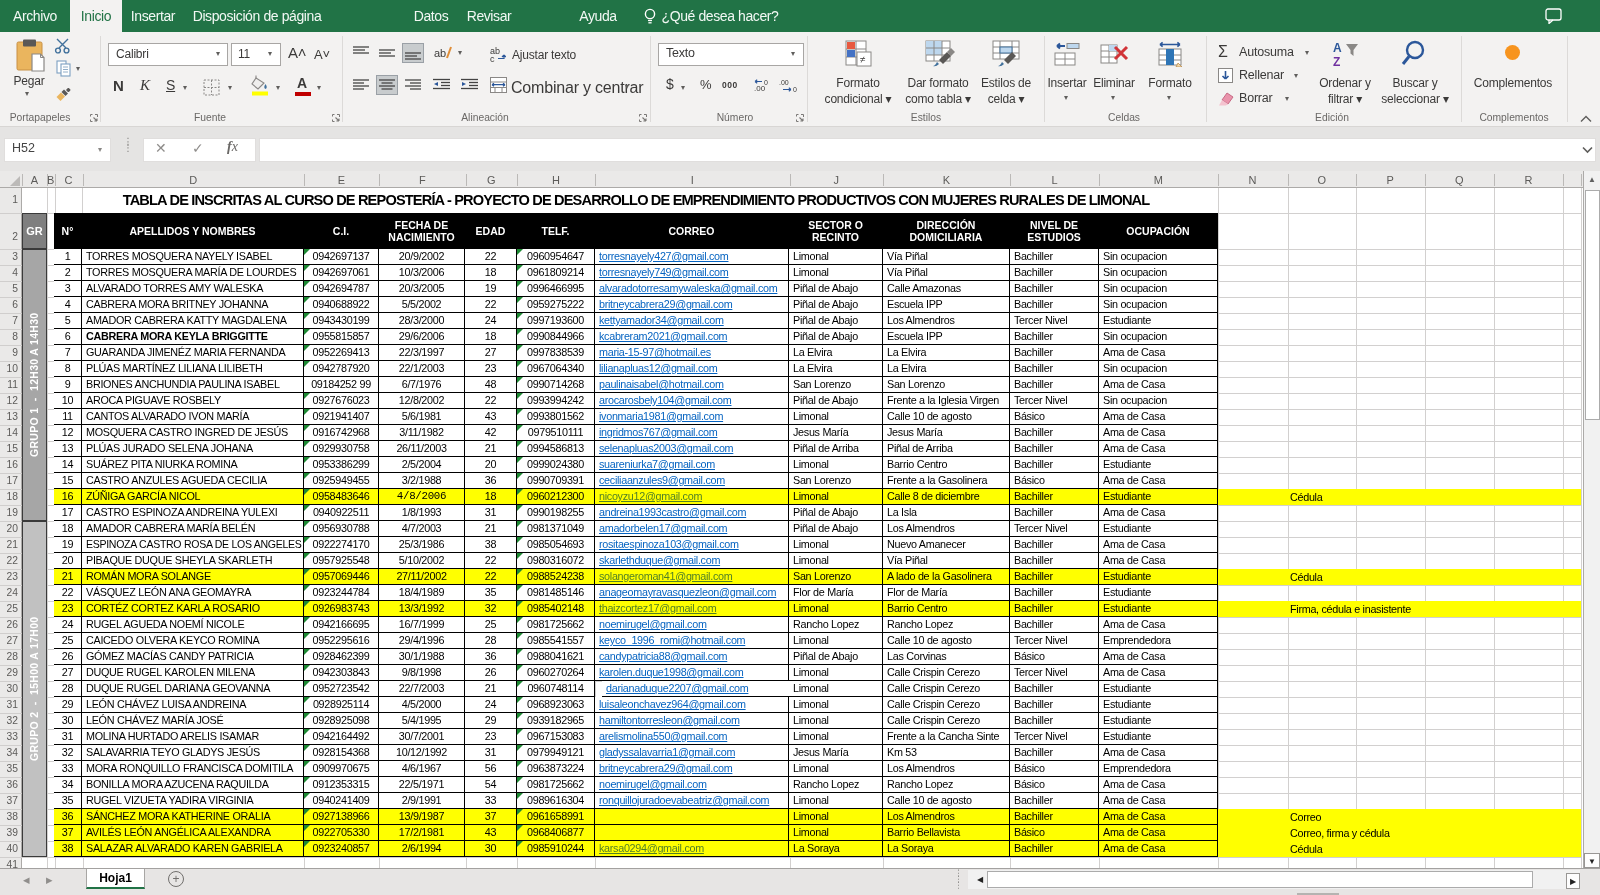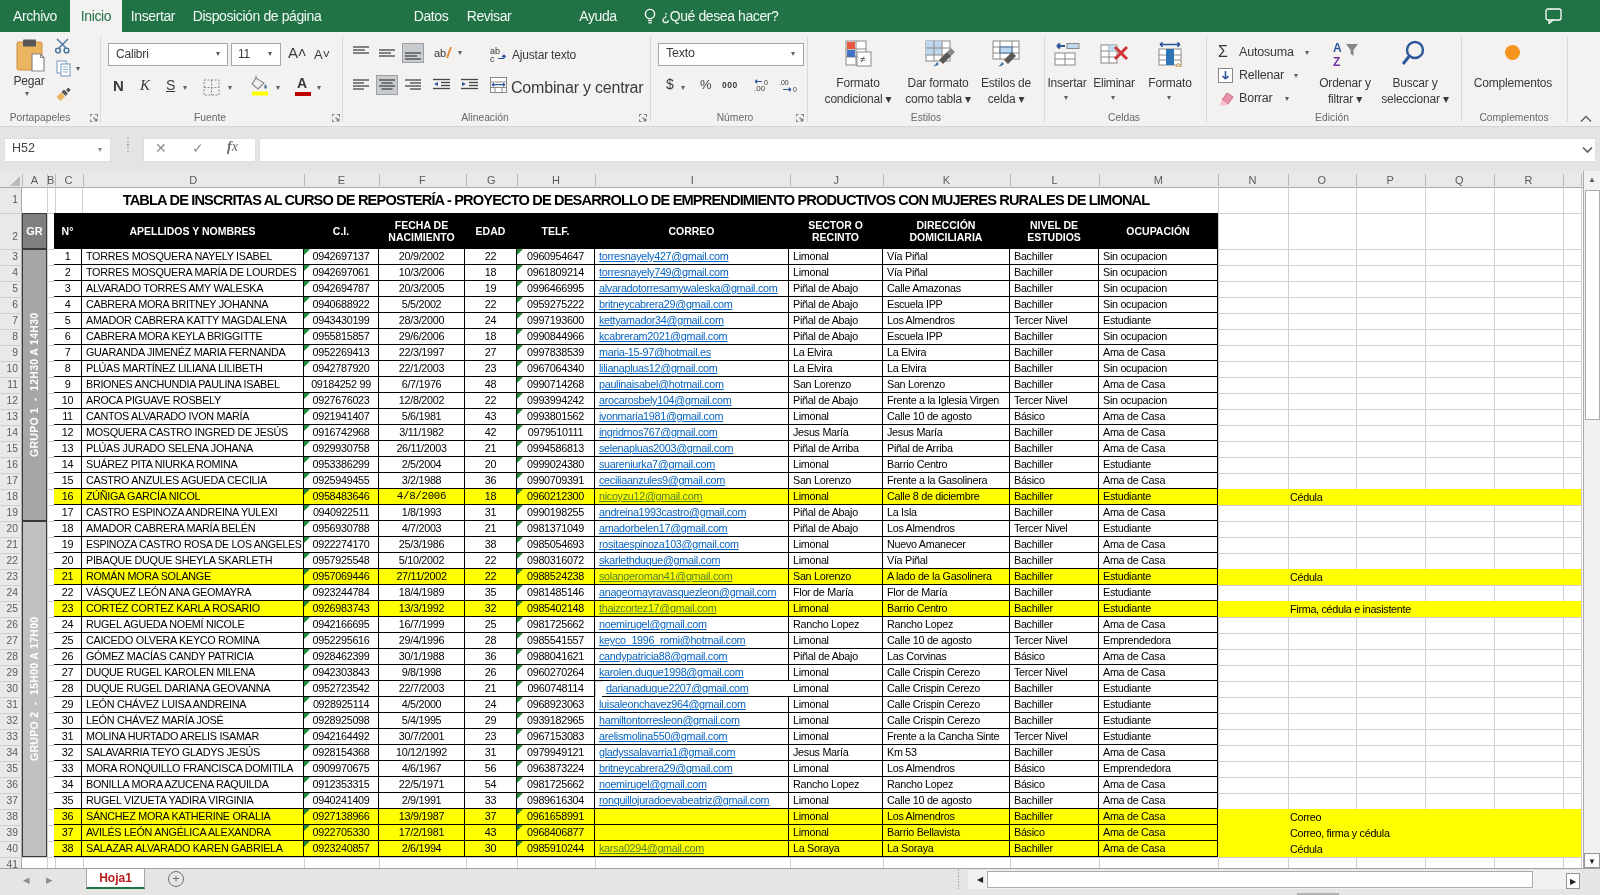--- a/index.html
+++ b/index.html
@@ -599,21 +599,21 @@
     <div class="cell ctr" style="left:250px;top:125px;width:75px;height:16px;"><i class="tri"></i>0943430199</div>
     <div class="cell ctr" style="left:325px;top:125px;width:86px;height:16px;">28/3/2000</div>
     <div class="cell ctr" style="left:411px;top:125px;width:52px;height:16px;">24</div>
     <div class="cell ctr" style="left:463px;top:125px;width:78px;height:16px;"><i class="tri"></i>0997193600</div>
     <div class="cell lft" style="left:541px;top:125px;width:194px;height:16px;"><a class="lnk">kettyamador34@gmail.com</a></div>
     <div class="cell lft" style="left:735px;top:125px;width:94px;height:16px;">Piñal de Abajo</div>
     <div class="cell lft" style="left:829px;top:125px;width:127px;height:16px;">Los Almendros</div>
     <div class="cell lft" style="left:956px;top:125px;width:89px;height:16px;">Tercer Nivel</div>
     <div class="cell lft" style="left:1045px;top:125px;width:119px;height:16px;">Estudiante</div>
     <div class="cell ctr" style="left:0px;top:141px;width:28px;height:16px;">6</div>
-    <div class="cell lft" style="left:28px;top:141px;width:222px;height:16px;"><span class="fit">CABRERA MORA KEYLA BRIGGITTE</span></div>
+    <div class="cell lft" style="left:28px;top:141px;width:222px;height:16px;font-weight:bold;"><span class="fit">CABRERA MORA KEYLA BRIGGITTE</span></div>
     <div class="cell ctr" style="left:250px;top:141px;width:75px;height:16px;"><i class="tri"></i>0955815857</div>
     <div class="cell ctr" style="left:325px;top:141px;width:86px;height:16px;">29/6/2006</div>
     <div class="cell ctr" style="left:411px;top:141px;width:52px;height:16px;">18</div>
     <div class="cell ctr" style="left:463px;top:141px;width:78px;height:16px;"><i class="tri"></i>0990844966</div>
     <div class="cell lft" style="left:541px;top:141px;width:194px;height:16px;"><a class="lnk">kcabreram2021@gmail.com</a></div>
     <div class="cell lft" style="left:735px;top:141px;width:94px;height:16px;">Piñal de Abajo</div>
     <div class="cell lft" style="left:829px;top:141px;width:127px;height:16px;">Escuela IPP</div>
     <div class="cell lft" style="left:956px;top:141px;width:89px;height:16px;">Bachiller</div>
     <div class="cell lft" style="left:1045px;top:141px;width:119px;height:16px;">Sin ocupacion</div>
     <div class="cell ctr" style="left:0px;top:157px;width:28px;height:16px;">7</div>
@@ -981,20 +981,20 @@
 <div class="ab" style="left:1290px;top:825px;height:16px;line-height:16px;font-size:10.8px;letter-spacing:-.3px;color:#000">Correo, firma y cédula</div>
 <div class="ab" style="left:1218px;top:841px;width:363px;height:16px;background:#ff0"></div>
 <div class="ab" style="left:1290px;top:841px;height:16px;line-height:16px;font-size:10.8px;letter-spacing:-.3px;color:#000">Cédula</div>
 <div class="ab" style="left:1583px;top:171px;width:17px;height:697px;background:#f1f1f1;border-left:1px solid #acaaa8"></div>
 <div class="ab" style="left:1584px;top:171px;width:16px;height:17px;background:#f1f1f1;color:#606060;font-size:8px;text-align:center;line-height:17px">▲</div>
 <div class="ab" style="left:1584.5px;top:190px;width:15px;height:230px;background:#fff;border:1px solid #ababab"></div>
 <div class="ab sb" style="left:1584px;top:853px;width:16px;height:15px;color:#222;font-size:8px;text-align:center;line-height:15px;background:#fdfdfd">▼</div>
 <div id="tabbar" class="ab">
     <div class="ab" style="left:23px;top:6px;font-size:8.5px;color:#908e8c">◀</div>
     <div class="ab" style="left:46px;top:6px;font-size:8.5px;color:#908e8c">▶</div>
-    <div class="ab" style="left:86px;top:0;width:59px;height:20px;background:#fff;border-left:1px solid #a8a6a4;border-right:1px solid #a8a6a4;border-bottom:2.5px solid #217346;color:#b91c1c;font-weight:bold;font-size:12px;text-align:center;line-height:18px">Hoja1</div>
+    <div class="ab" style="left:86px;top:0;width:59px;height:20px;background:#fff;border-left:1px solid #a8a6a4;border-right:1px solid #a8a6a4;border-bottom:2.5px solid #217346;color:#000000;font-weight:bold;font-size:12px;text-align:center;line-height:18px">Hoja1</div>
     <div class="ab" style="left:168px;top:2px;width:16px;height:16px;border:1px solid #716f6d;border-radius:50%;color:#716f6d;font-size:12px;text-align:center;line-height:14px">+</div>
     <div class="ab" style="left:954px;top:1px;font-size:9px;color:#8a8886;line-height:6px">⋮<br>⋮<br>⋮</div>
     <div class="ab" style="left:968px;top:1px;width:612px;height:19px;background:#f1f1f1"></div>
     <div class="ab" style="left:974px;top:2px;width:12px;height:17px;color:#222;font-size:8px;text-align:center;line-height:17px">◀</div>
     <div class="ab" style="left:987px;top:2px;width:546px;height:17px;background:#fff;border:1px solid #ababab"></div>
     <div class="ab sb" style="left:1566px;top:4px;width:14px;height:16px;color:#222;font-size:8px;text-align:center;line-height:16px;background:#fdfdfd">▶</div>
     <div class="ab" style="left:1297px;top:24px;width:42px;height:3px;background:#b5b3b1"></div>
   </div>
 </body></html>

